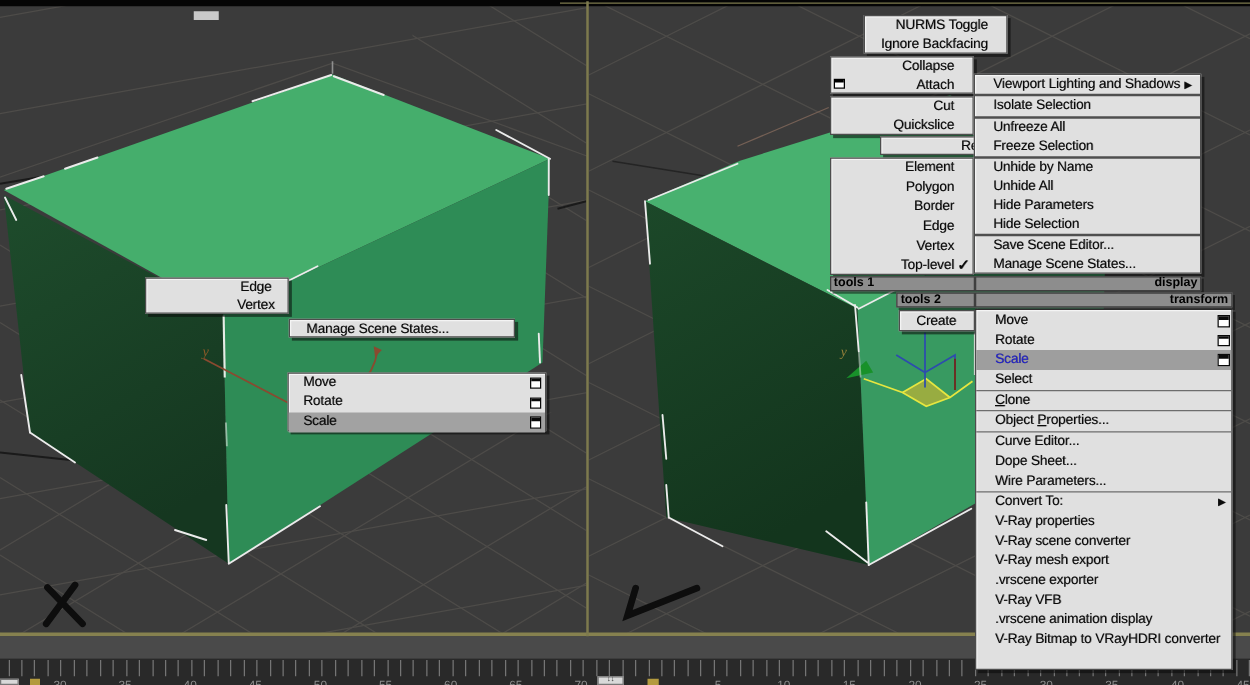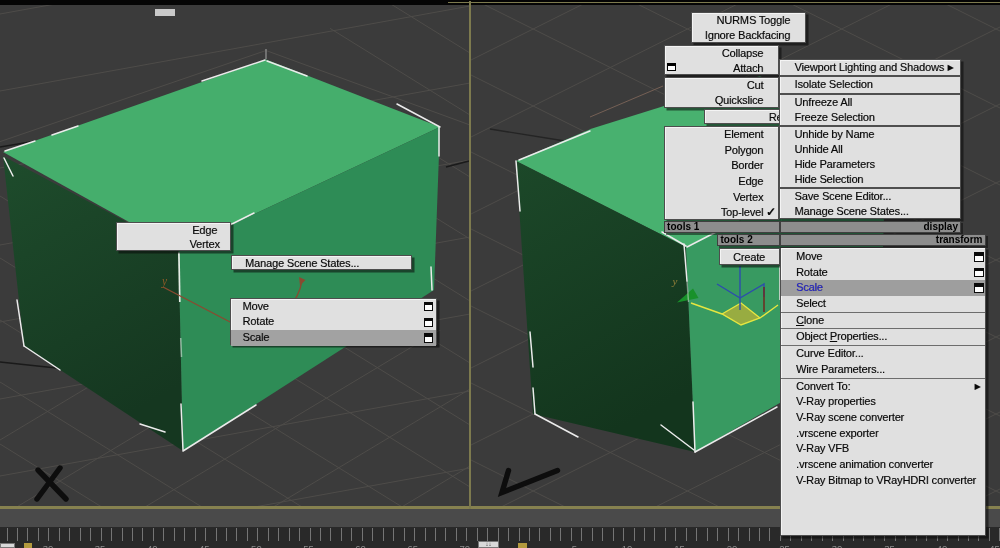--- a/index.html
+++ b/index.html
@@ -378,21 +378,23 @@
 <div class="mi ctr0" style="height:17.00px;line-height:17.00px">Create</div>
 </div>
 <div class="mbox " style="left:780px;top:246.5px;width:205.5px;height:282.6px;padding-top:1.5px;height:289.5px">
 <div class="mi left pl15" style="height:15.70px;line-height:15.70px">Move<span class="sq sqt"></span></div>
 <div class="mi left pl15" style="height:15.70px;line-height:15.70px">Rotate<span class="sq sqt"></span></div>
 <div class="mi left pl15 hlb" style="height:15.70px;line-height:15.70px">Scale<span class="sq sqt"></span></div>
 <div class="mi left pl15" style="height:15.70px;line-height:15.70px">Select</div>
 <div class="mi left pl15 sept" style="height:15.70px;line-height:15.70px"><u>C</u>lone</div>
 <div class="mi left pl15 sept" style="height:15.70px;line-height:15.70px">Object <u>P</u>roperties...</div>
 <div class="mi left pl15 sept" style="height:15.70px;line-height:15.70px">Curve Editor...</div>
+<div class="mi left pl15" style="height:15.70px;line-height:15.70px">Dope Sheet...</div>
 <div class="mi left pl15" style="height:15.70px;line-height:15.70px">Wire Parameters...</div>
 <div class="mi left pl15 sept" style="height:15.70px;line-height:15.70px">Convert To:<span class="arr arrt">▶</span></div>
 <div class="mi left pl15" style="height:15.70px;line-height:15.70px">V-Ray properties</div>
 <div class="mi left pl15" style="height:15.70px;line-height:15.70px">V-Ray scene converter</div>
+<div class="mi left pl15" style="height:15.70px;line-height:15.70px">V-Ray mesh export</div>
 <div class="mi left pl15" style="height:15.70px;line-height:15.70px">.vrscene exporter</div>
 <div class="mi left pl15" style="height:15.70px;line-height:15.70px">V-Ray VFB</div>
-<div class="mi left pl15" style="height:15.70px;line-height:15.70px">.vrscene animation converter</div>
+<div class="mi left pl15" style="height:15.70px;line-height:15.70px">.vrscene animation display</div>
 <div class="mi left pl15" style="height:15.70px;line-height:15.70px">V-Ray Bitmap to VRayHDRI converter</div>
 </div>
 
 </body></html>

